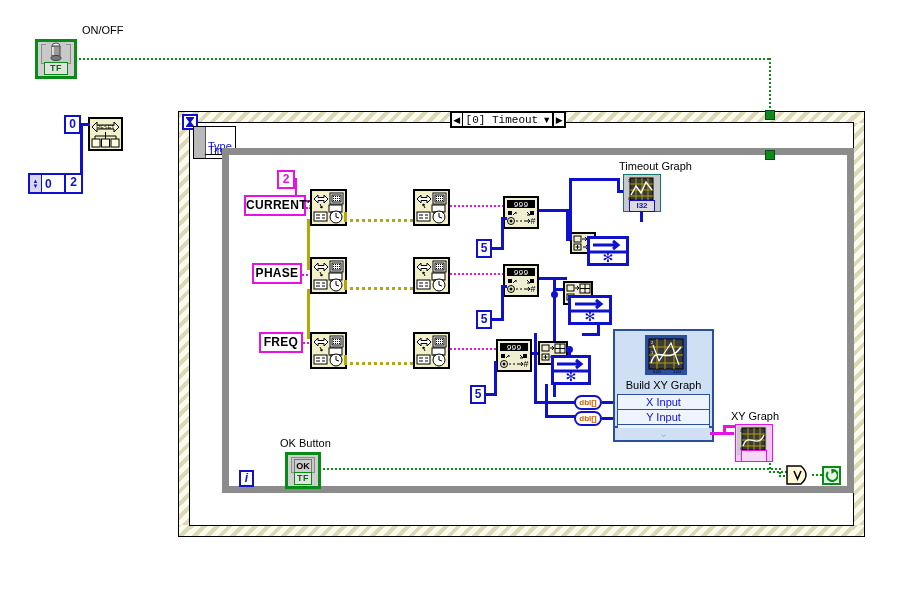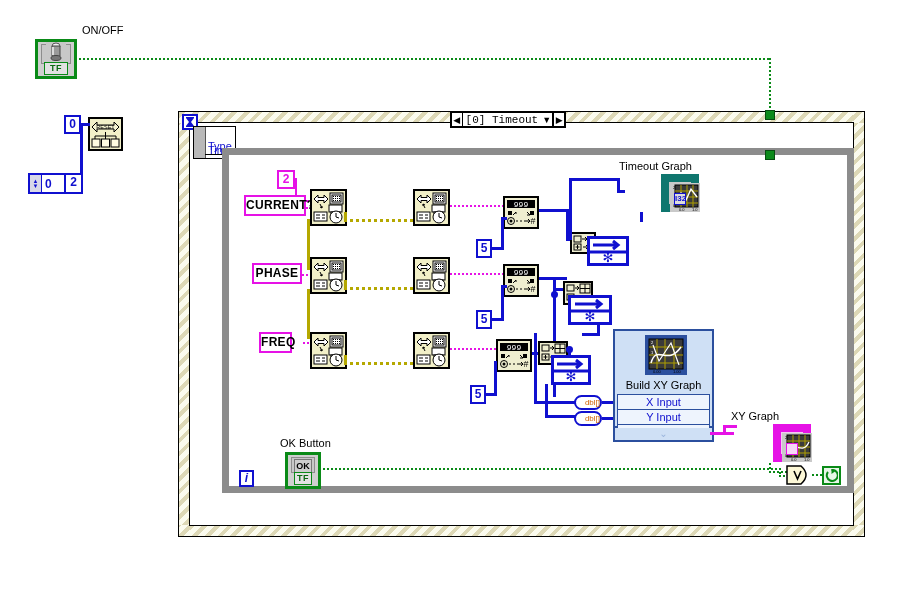--- a/index.html
+++ b/index.html
@@ -77,28 +77,28 @@
   .dotV{position:absolute;width:2px;background-image:linear-gradient(to bottom,#0a8a17 0 2px,transparent 2px 4px);background-size:2px 4px;}
   .dotHp{position:absolute;height:2px;background-image:linear-gradient(to right,#e612e6 0 2px,transparent 2px 4px);background-size:4px 2px;}
   .dotHy{position:absolute;height:3px;background-image:linear-gradient(to right,#b5a800 0 3px,transparent 3px 6px);background-size:6px 3px;}
   .junc{position:absolute;width:7px;height:7px;border-radius:50%;background:#1010cf;}
   .tunnelg{position:absolute;width:10px;height:10px;background:#0c8a1b;border:1px solid #064c0f;box-sizing:border-box;}
 
   .gate{position:absolute;}
   .stopterm{position:absolute;border:2px solid #0a8a17;background:#e8f6e8;box-sizing:border-box;
        display:flex;align-items:center;justify-content:center;color:#0a8a17;font-size:12px;}
 
-  .graphterm{position:absolute;border:8px solid #0f766e;background:#c9c9c9;box-sizing:border-box;margin-left:38px;}
+  .graphterm{position:absolute;border:1px solid #0f766e;background:#c9c9c9;box-sizing:border-box;}
   .graphterm.pk{border-color:#e612e6;background:#f3c9f3;}
   .graphterm .dt{position:absolute;left:5px;bottom:-1px;right:5px;height:10px;background:#dcdcdc;border:1px solid #1010cf;
        font-size:8px;font-weight:bold;text-align:center;line-height:9px;color:#1010cf;}
   .graphterm.pk .dt{border-color:#e612e6;color:#e612e6;background:#f7d7f7;}
 
   .coerce{position:absolute;border:2px solid #1010cf;background:#ffffff;border-radius:8px;box-sizing:border-box;
-      font-size:8px;color:#d06000;font-weight:normal;text-align:right;line-height:11px;}
+      font-size:8px;color:#d06000;font-weight:bold;text-align:center;line-height:11px;}
   svg{display:block;}
 </style>
 </head>
 <body>
 
 <div class="lbl" style="left:34px;top:24px;margin-left:48px;">ON/OFF</div>
 <div class="boolterm" style="left:35px;top:39px;width:42px;height:40px;">
   <div class="inner">
     <svg class="knobimg" width="20" height="22" viewBox="0 0 20 22">
       <rect x="0" y="0" width="20" height="22" fill="#c8c8c8"></rect>
@@ -371,21 +371,21 @@
 <div class="abs" style="left:568px;top:295px;width:44px;height:30px;border:3px solid #1010cf;background:#fff;box-sizing:border-box;">
   <svg width="38" height="24" viewBox="0 0 38 24">
     <path d="M4 6 h25 M25 2 l5 4 l-5 4" stroke="#1010cf" stroke-width="3" fill="none"></path>
     <line x1="0" y1="13" x2="38" y2="13" stroke="#1010cf" stroke-width="3"></line>
     <text x="19" y="23" font-size="13" fill="#1010cf" text-anchor="middle" font-family="Liberation Sans, sans-serif">✻</text>
   </svg>
 </div>
 <div class="w" style="left:597px;top:322px;width:3px;height:14px;"></div>
 <div class="w" style="left:582px;top:333px;width:18px;height:3px;"></div>
 
-<div class="strconst" style="left:259px;top:332px;width:33px;height:21px;">FREQ</div>
+<div class="strconst" style="left:259px;top:332px;width:44px;height:21px;">FREQ</div>
 <div class="dotHp" style="left:303px;top:342px;width:8px;"></div>
 <div class="wy" style="left:307px;top:289px;width:3px;height:50px;"></div>
 
 <div class="vinode" style="left:310px;top:332px;width:37px;height:37px;">
   <svg width="33" height="33" viewBox="0 0 33 33">
     <rect x="0" y="0" width="33" height="33" fill="#f2f0c8"></rect>
     <path d="M2 8 L6 4 L6 6.5 L12 6.5 L12 4 L16 8 L12 12 L12 9.5 L6 9.5 L6 12 Z" fill="#fff" stroke="#000"></path>
     <rect x="18" y="2" width="13" height="11" fill="#fff" stroke="#000"></rect>
     <path d="M19.5 3.5 h10 v8 h-10 z" fill="#000"></path>
     <path d="M20.5 4.5 h8 v6 h-8 z" fill="#fff"></path>

